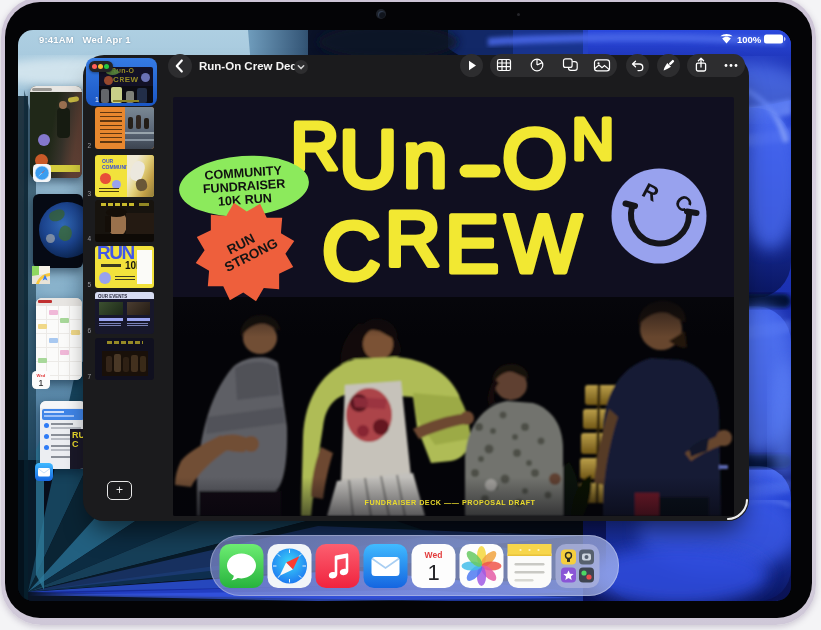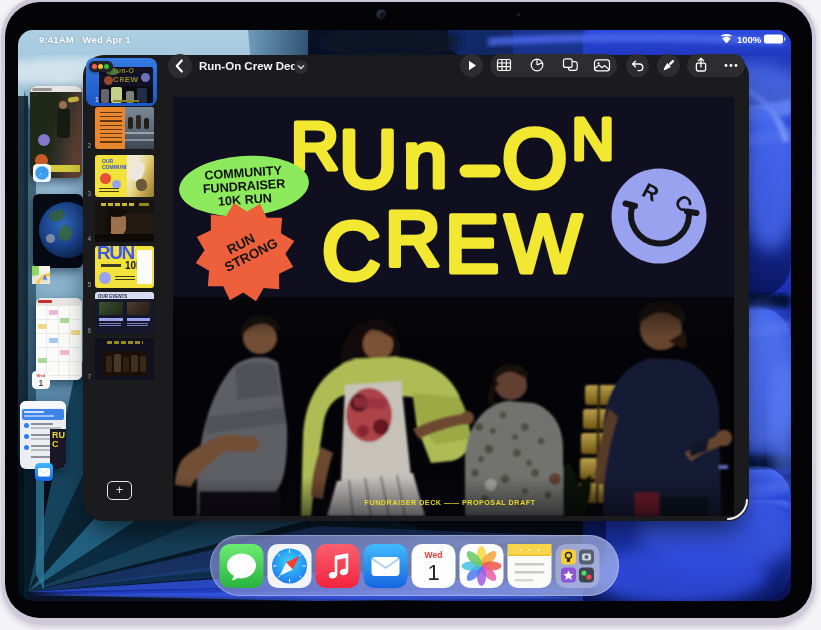--- a/index.html
+++ b/index.html
@@ -178,21 +178,21 @@
       <div class="abs" style="left:24px;top:52px;width:9px;height:5px;background:#f0b8d8;border-radius:1px;"></div>
       <div class="abs" style="left:2px;top:60px;width:9px;height:5px;background:#a8d89a;border-radius:1px;"></div>
     </div>
 
     <svg class="abs" style="left:14px;top:341px;" width="18" height="18" viewBox="0 0 18 18">
       <rect x="0" y="0" width="18" height="18" rx="4.2" fill="#fcfcfc"></rect>
       <text x="9" y="6" text-anchor="middle" font-size="4.2" font-weight="bold" fill="#e03c3c">Wed</text>
       <text x="9" y="15" text-anchor="middle" font-size="9.5" font-weight="400" fill="#202022">1</text>
     </svg>
 
-    <div class="abs" style="left:2px;top:371px;width:46px;height:68px;border-radius:6px;overflow:hidden;background:#eceef2;box-shadow:0 4px 10px rgba(0,20,40,0.5);">
+    <div class="abs" style="left:22px;top:371px;width:46px;height:68px;border-radius:6px;overflow:hidden;background:#eceef2;box-shadow:0 4px 10px rgba(0,20,40,0.5);">
       <div class="abs" style="left:0;top:0;width:46px;height:7px;background:#f6f7f9;"></div>
       <div class="abs" style="left:2px;top:8px;width:42px;height:11px;border-radius:2px;background:#3f85e8;"></div>
       <div class="abs" style="left:4px;top:10px;width:20px;height:2px;background:#cfe0fb;"></div>
       <div class="abs" style="left:4px;top:14px;width:30px;height:2px;background:#9cc0f8;"></div>
       <div class="abs" style="left:4px;top:22px;width:5px;height:5px;border-radius:50%;background:#2f7cf6;"></div>
       <div class="abs" style="left:11px;top:22px;width:22px;height:2px;background:#8a8f98;"></div>
       <div class="abs" style="left:11px;top:26px;width:30px;height:2px;background:#b8bcc4;"></div>
       <div class="abs" style="left:4px;top:33px;width:5px;height:5px;border-radius:50%;background:#2f7cf6;"></div>
       <div class="abs" style="left:11px;top:33px;width:20px;height:2px;background:#8a8f98;"></div>
       <div class="abs" style="left:11px;top:37px;width:28px;height:2px;background:#b8bcc4;"></div>

